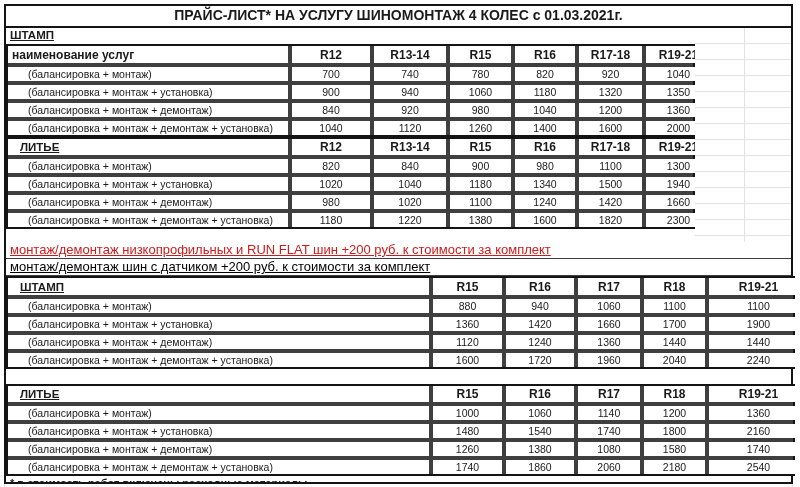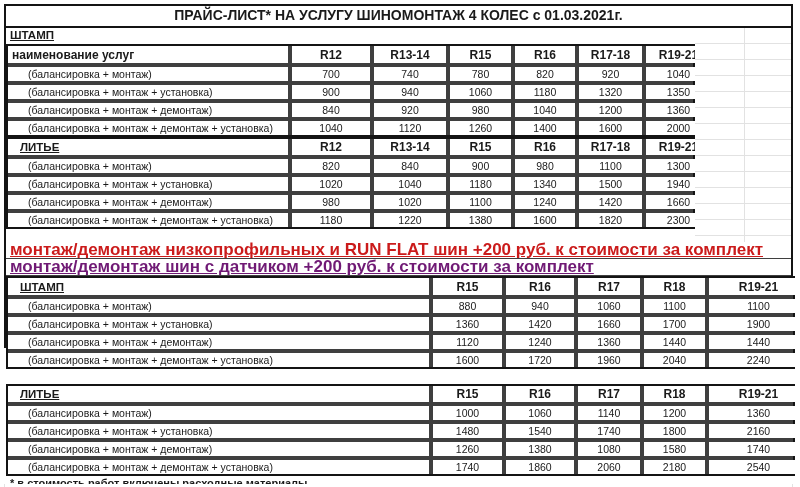--- a/index.html
+++ b/index.html
@@ -3,21 +3,21 @@
 <meta charset="utf-8">
 <style>
   * { box-sizing: border-box; }
   html,body { margin:0; padding:0; }
   body {
     width:800px; height:487px; position:relative; overflow:hidden;
     background:#ffffff; color:#1a1a1a;
     font-family:"Liberation Sans", sans-serif;
   }
   .sheet {
-    position:absolute; left:4px; top:4px; width:789px; height:344px;
+    position:absolute; left:4px; top:4px; width:789px; height:480px;
     border:2px solid #141414; background:#fff;
   }
   .row-title {
     height:22px; line-height:19px; border-bottom:2px solid #141414;
     text-align:center; font-weight:bold; font-size:14px;
   }
   .row-heading1 {
     height:19px; line-height:18px; width:742px; text-align:center;
     font-weight:bold; font-size:12.5px;
     background:linear-gradient(#4a4a4a,#4a4a4a) left bottom / 689px 1px no-repeat;
@@ -43,21 +43,21 @@
   .c.h.cat { justify-content:flex-start; padding-left:12px; text-decoration:underline; font-size:11.5px; }
   .c.h.svc { justify-content:flex-start; padding-left:4px; font-size:12px; }
   .row-gap1 { height:13px; background:#fff; }
   .row-gap2 { height:15px; background:#fff; }
   .row-heading2 {
     height:18px; line-height:16px; text-align:center; font-weight:bold; font-size:12.5px;
     border-top:1px solid #3f3f3f; border-bottom:1px solid #3f3f3f;
   }
   .note {
     height:17px; line-height:15px; border-bottom:1px solid #3f3f3f;
-    padding-left:4px; font-weight:bold; font-size:17px; text-decoration:underline;
+    padding-left:4px; font-weight:normal; font-size:13px; text-decoration:underline;
     white-space:nowrap; overflow:hidden;
   }
   .footnote {
     height:17px; line-height:15px; font-weight:bold; font-size:11px; padding-left:4px;
   }
   .right-void {
     position:absolute; left:689px; top:22px; width:96px; height:214px;
     background-image:
       linear-gradient(to right, transparent 49px, #e2e2e2 49px, #e2e2e2 50px, transparent 50px),
       repeating-linear-gradient(#ffffff 0px, #ffffff 15px, #e2e2e2 15px, #e2e2e2 16px);
@@ -152,21 +152,21 @@
       <div class="c val">1380</div>
       <div class="c val">1600</div>
       <div class="c val">1820</div>
       <div class="c val">2300</div>
     </div>
 
   <div class="row-gap1"></div>
 
 
   <div class="note" style="color: rgb(203, 27, 27);">монтаж/демонтаж низкопрофильных и RUN FLAT шин +200 руб. к стоимости за комплект</div>
-  <div class="note" style="color: #701a75;">монтаж/демонтаж шин с датчиком +200 руб. к стоимости за комплект</div>
+  <div class="note" style="color: #000000;">монтаж/демонтаж шин с датчиком +200 руб. к стоимости за комплект</div>
 
   <div class="ptable wide" id="t3">
       <div class="c h cat">ШТАМП</div>
       <div class="c h">R15</div>
       <div class="c h">R16</div>
       <div class="c h">R17</div>
       <div class="c h">R18</div>
       <div class="c h">R19-21</div>
       <div class="c lbl">(балансировка + монтаж)</div>
       <div class="c val">880</div>

